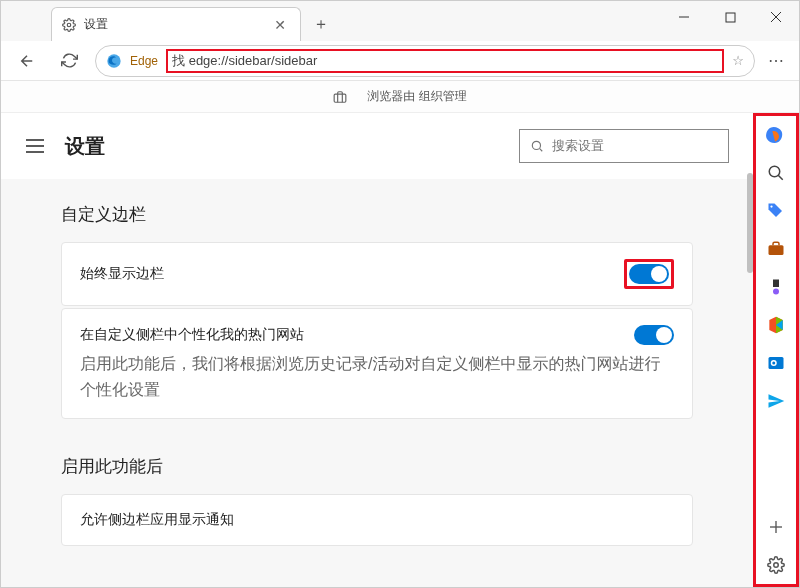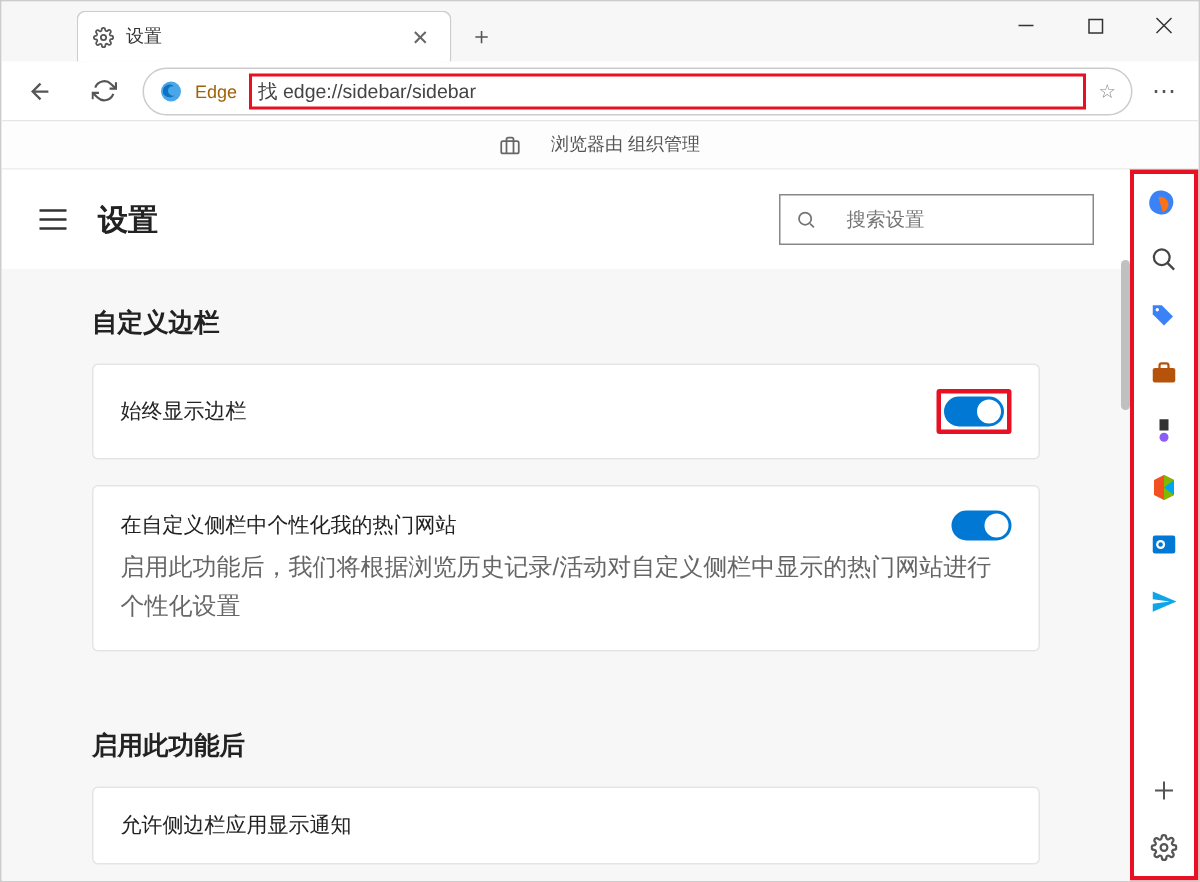--- a/index.html
+++ b/index.html
@@ -16,24 +16,24 @@
 .addressbar .edge-label{color:#a16207;font-size:12px}
 .addressbar .url{flex:1;border:2px solid #e81123;padding:0 4px;height:24px;display:flex;align-items:center}
 .addressbar .star{color:#888}
 .more{width:24px;text-align:center;color:#555;letter-spacing:2px}
 .orgbar{height:32px;display:flex;align-items:center;justify-content:center;gap:20px;background:#fdfdfd;border-bottom:1px solid #eee;font-size:12px;color:#555}
 .content{display:flex;height:calc(100% - 112px)}
 .main{flex:1;overflow-y:auto;padding:0;position:relative;background:#f7f7f7}
 .settings-header{display:flex;align-items:center;padding:16px 24px;gap:16px;background:#fff}
 .hamburger{width:24px}
 .settings-title{font-size:20px;font-weight:600;color:#222}
-.searchbox{margin-left:auto;width:210px;height:34px;border:1px solid #888;display:flex;align-items:center;padding:0 10px;gap:20px;font-size:13px;color:#757575;background:#fff}
+.searchbox{margin-left:auto;width:210px;height:34px;border:1px solid #888;display:flex;align-items:center;padding:0 10px;gap:8px;font-size:13px;color:#757575;background:#fff}
 .section{padding:24px 60px 10px 60px}
-.section-title{font-size:17px;font-weight:700;color:#222;margin-bottom:16px}
-.card{background:#fff;border:1px solid #e5e5e5;border-radius:4px;padding:16px 18px;margin-bottom:17px}
+.section-title{font-size:17px;font-weight:400;color:#222;margin-bottom:16px}
+.card{background:#fff;border:1px solid #e5e5e5;border-radius:4px;padding:16px 18px;margin-bottom:2px}
 .row{display:flex;align-items:center;justify-content:space-between;gap:12px}
 .row-label{font-size:14px;color:#222}
 .row-desc{font-size:16px;color:#666;margin-top:6px;line-height:1.6}
 .toggle{width:40px;height:20px;background:#0078d4;border-radius:10px;position:relative;flex-shrink:0}
 .toggle::after{content:"";position:absolute;right:2px;top:2px;width:16px;height:16px;background:#fff;border-radius:50%}
 .sidebar{width:46px;border:3px solid #e81123;display:flex;flex-direction:column;align-items:center;padding:6px 0;gap:12px;background:#fff;flex-shrink:0}
 .sb-icon{width:26px;height:26px;display:flex;align-items:center;justify-content:center;font-size:16px;border-radius:4px}
 .sb-spacer{flex:1}
 .highlight-box{border:3px solid #e81123;padding:2px;border-radius:2px}
 .scrollbar-indicator{position:absolute;right:0;top:60px;width:6px;height:100px;background:#c0c0c0;border-radius:3px}

